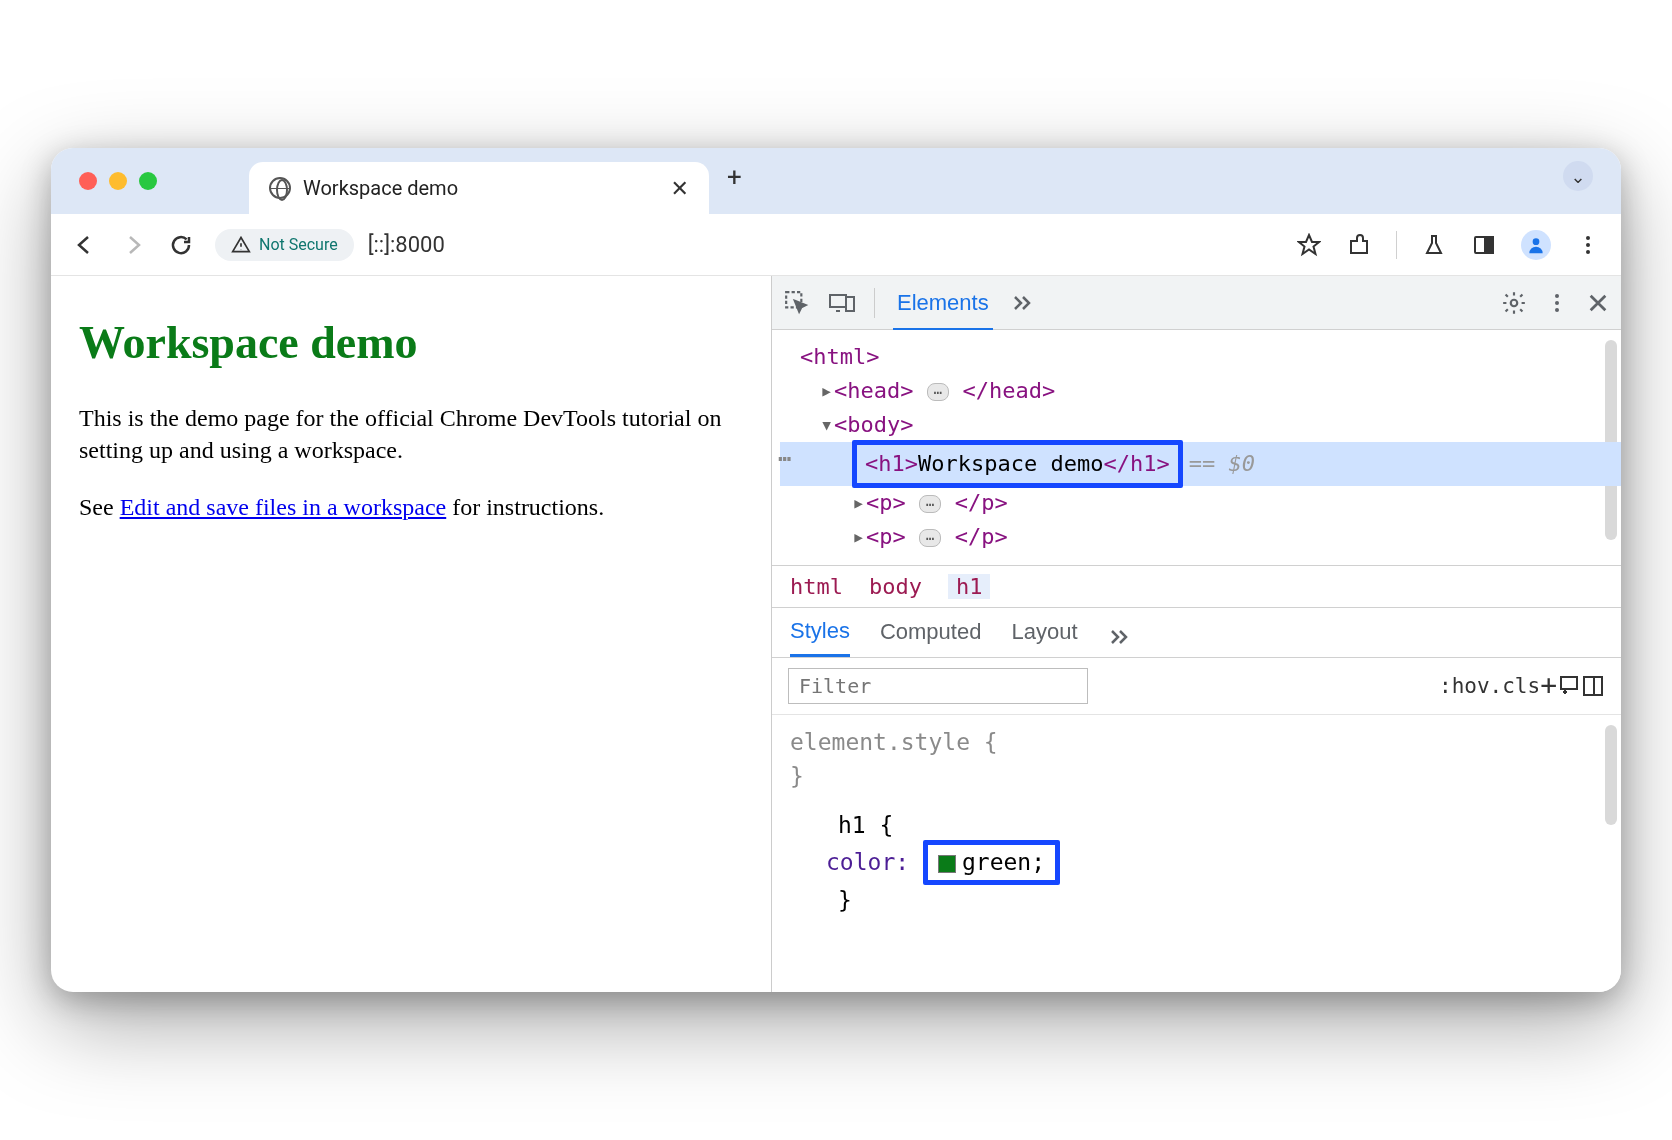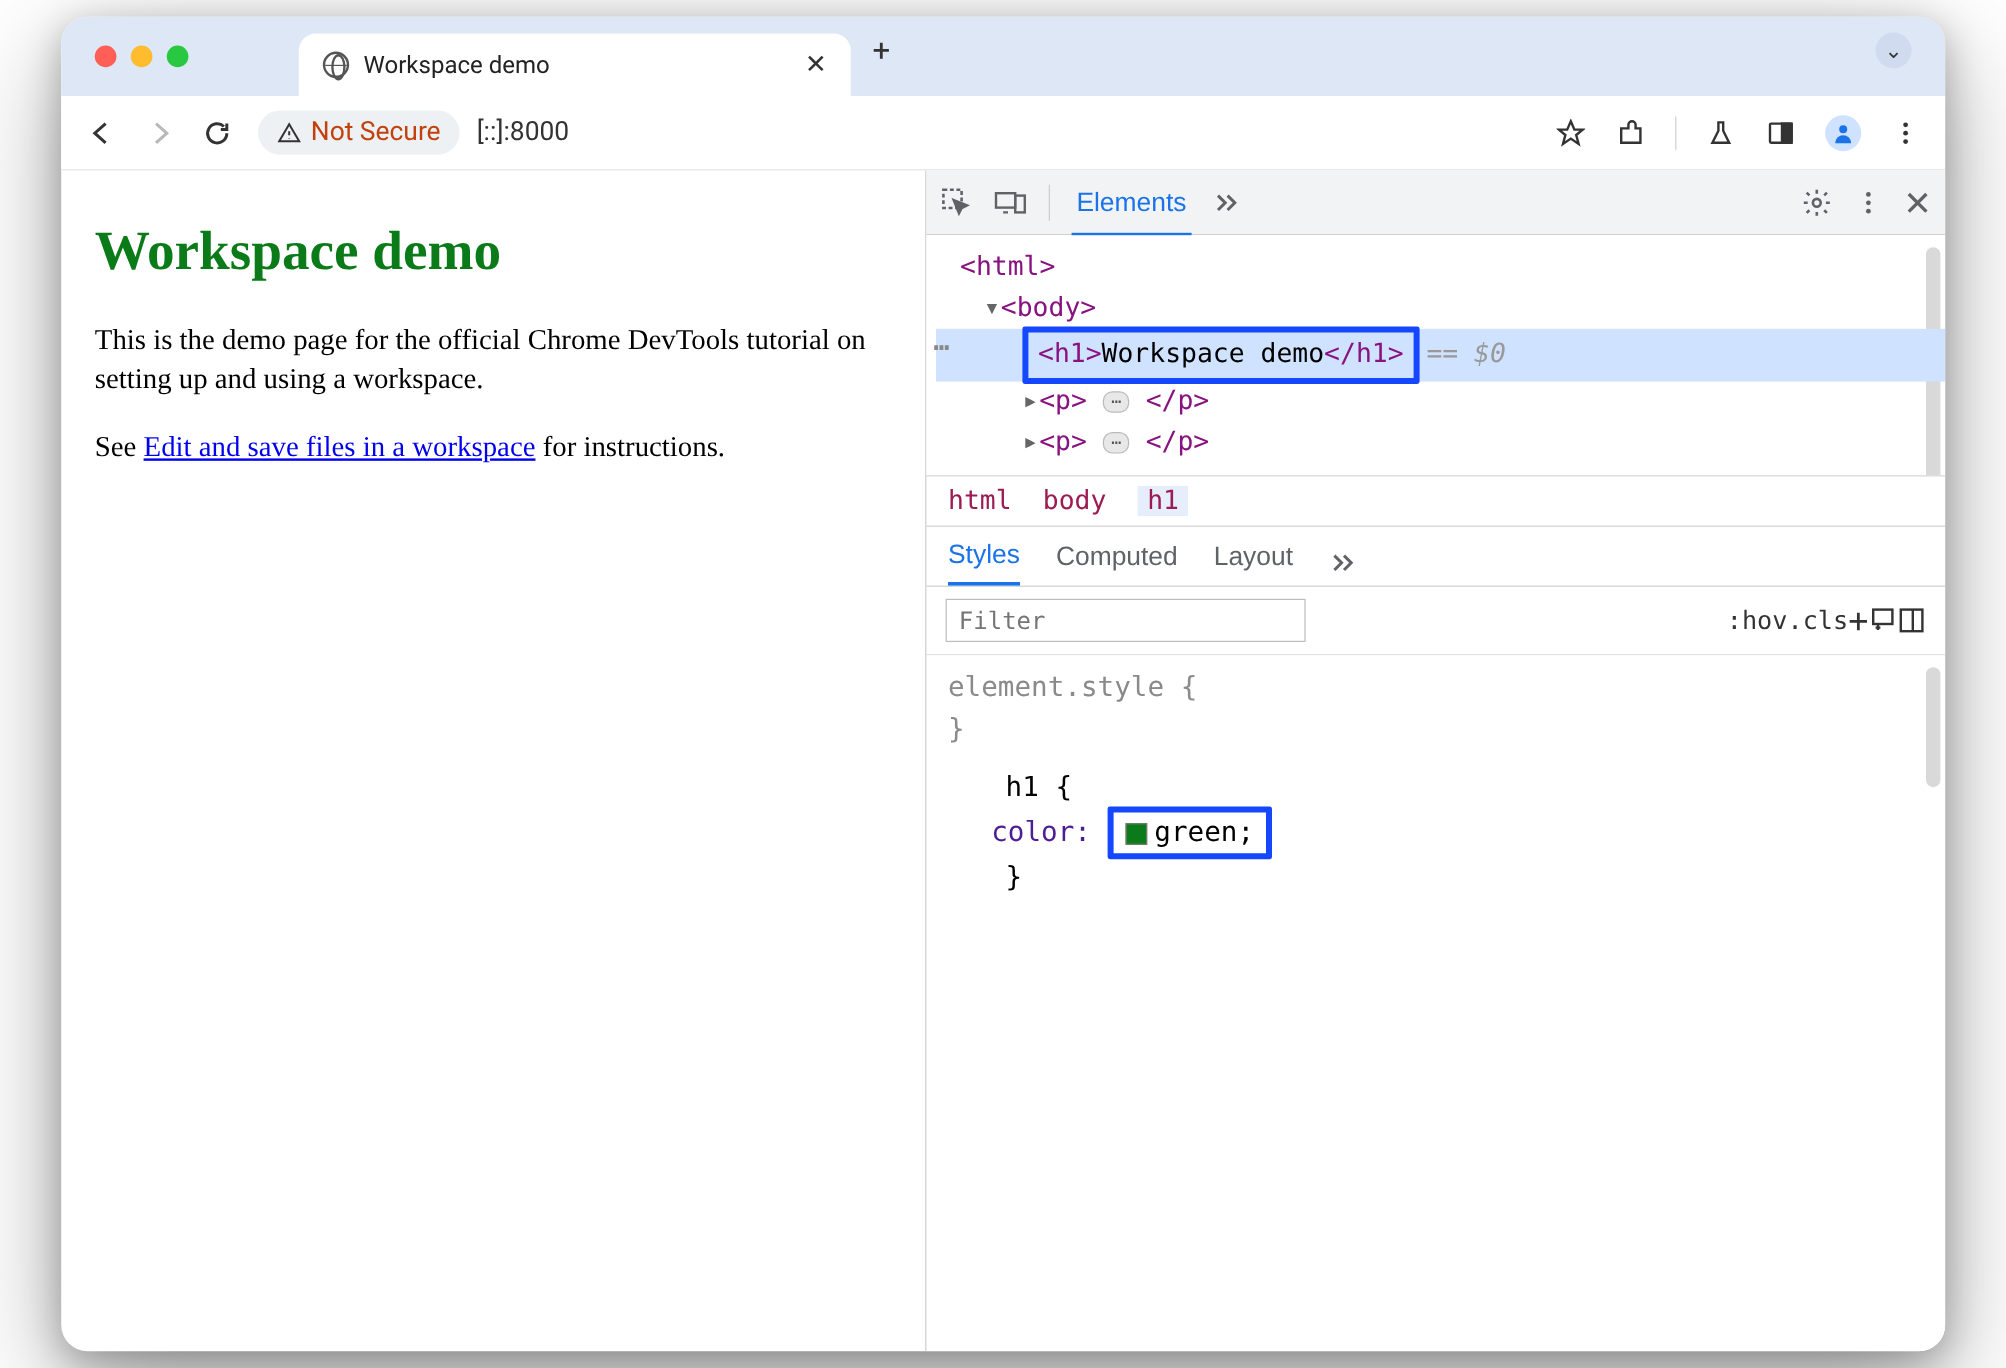--- a/index.html
+++ b/index.html
@@ -7,21 +7,21 @@
     font-family: -apple-system, BlinkMacSystemFont, "Segoe UI", Roboto, sans-serif;
     background: #fff;
     width: 1672px;
     height: 1140px;
     display: flex;
     align-items: center;
     justify-content: center;
   }
   .browser-window {
     width: 1570px;
-    height: 1112px;
+    height: 844px;
     background: #fff;
     border-radius: 22px;
     box-shadow: 0 30px 90px rgba(0,0,0,0.35), 0 8px 30px rgba(0,0,0,0.25);
     overflow: hidden;
     display: flex;
     flex-direction: column;
   }
   
   .tabstrip {
     height: 66px;
@@ -83,22 +83,22 @@
     align-items: center;
     gap: 14px;
   }
   .security-chip {
     background: #eef1f4;
     border-radius: 20px;
     padding: 6px 16px;
     display: flex;
     align-items: center;
     gap: 8px;
-    font-size: 22px;
-    color: #c2410c;
+    font-size: 16px;
+    color: #0f766e;
   }
   .url-text { font-size: 22px; color: #333; }
   .toolbar-spacer { flex: 1; }
   .toolbar-actions { display: flex; align-items: center; gap: 24px; }
   .toolbar-ico { width: 26px; height: 26px; display: flex; align-items: center; justify-content: center; cursor: pointer; }
   .toolbar-divider { width: 1px; height: 28px; background: #d0d0d0; }
   .avatar { width: 30px; height: 30px; border-radius: 50%; background: #cfe2ff; display: flex; align-items: center; justify-content: center; }
   
   .content-split {
     flex: 1;
@@ -381,20 +381,23 @@
           <svg width="22" height="22" viewBox="0 0 24 24" fill="none" stroke="#5f6368" stroke-width="3">
               <path d="M4 4 L20 20 M20 4 L4 20"></path>
             </svg>
         </div>
       </div>
 
       <div class="dom-tree">
         <div class="dom-scroll"></div>
         <div class="dom-line">
           <span class="tag">&lt;html&gt;</span>
+        </div>
+        <div class="dom-line" style="padding-left:40px">
+          <span class="dom-arrow">▸</span><span class="tag">&lt;head&gt;</span> <span class="ell">⋯</span> <span class="tag">&lt;/head&gt;</span>
         </div>
         <div class="dom-line" style="padding-left:40px">
           <span class="dom-arrow">▾</span><span class="tag">&lt;body&gt;</span>
         </div>
         <div class="dom-line selected" style="padding-left:72px">
           <span class="highlight-oval"><span class="tag">&lt;h1&gt;</span><span class="txt">Workspace demo</span><span class="tag">&lt;/h1&gt;</span></span><span class="sel-suffix">== $0</span>
         </div>
         <div class="dom-line" style="padding-left:72px">
           <span class="dom-arrow">▸</span><span class="tag">&lt;p&gt;</span> <span class="ell">⋯</span> <span class="tag">&lt;/p&gt;</span>
         </div>

